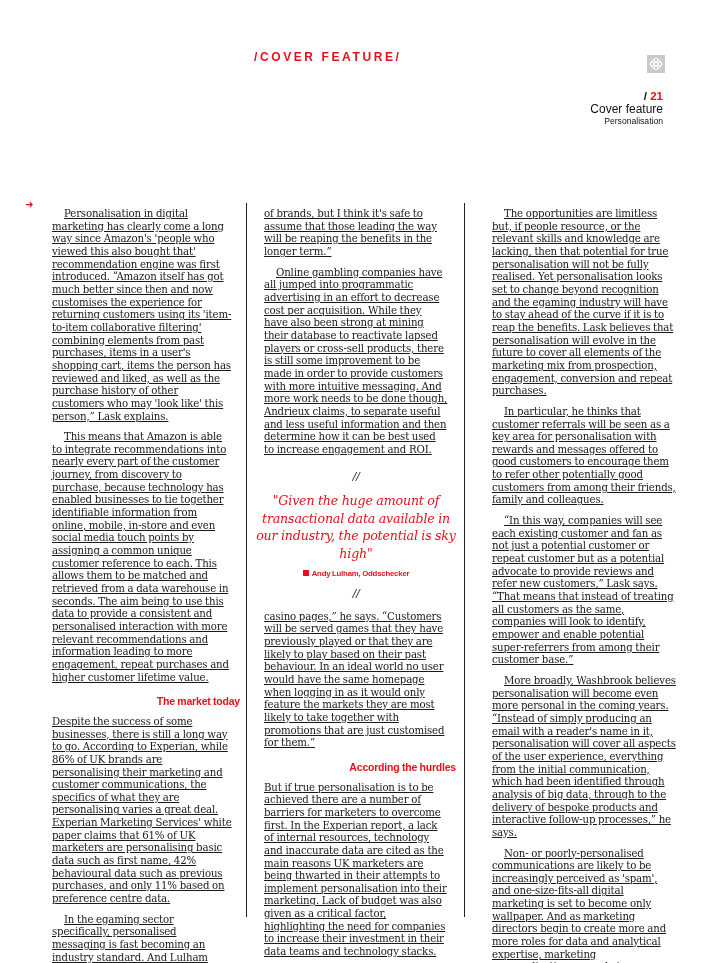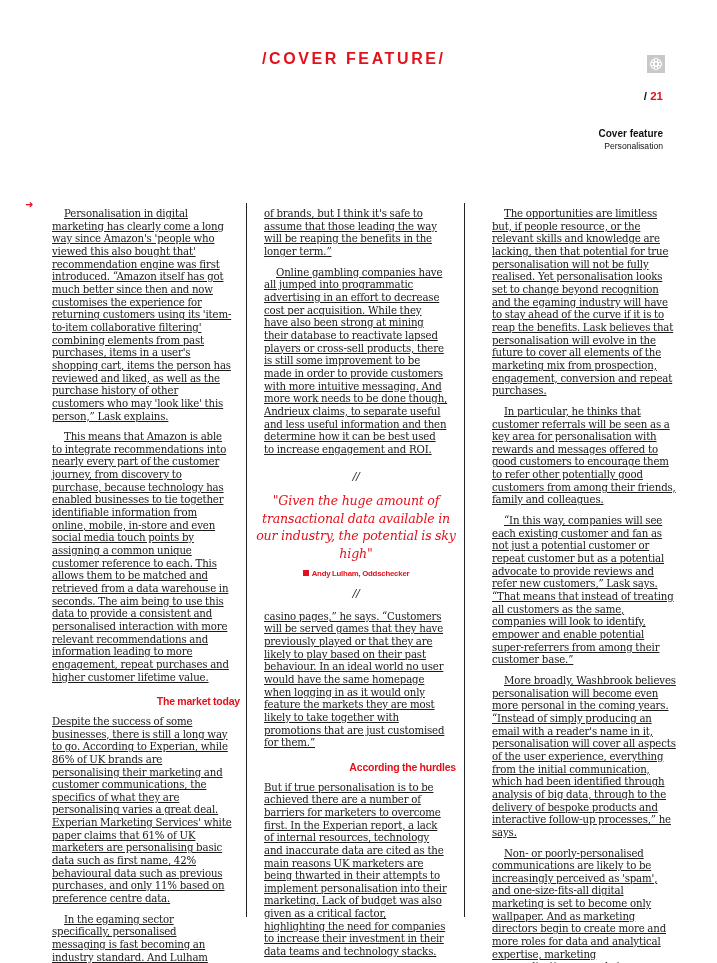--- a/index.html
+++ b/index.html
@@ -10,25 +10,25 @@
     body {
       width: 717px;
       height: 963px;
       position: relative;
       overflow: hidden;
       font-family: "DejaVu Serif", serif;
       color: #1a1a1a;
     }
     .section-title {
       position: absolute;
-      left: 262px;
+      left: 254px;
       top: 50px;
       font-family: "Liberation Sans", sans-serif;
       font-weight: bold;
-      font-size: 16px;
+      font-size: 12px;
       letter-spacing: 2.6px;
       color: #e3111b;
       white-space: nowrap;
     }
     .logo-icon {
       position: absolute;
       left: 647px;
       top: 55px;
       width: 18px;
       height: 18px;
@@ -45,25 +45,24 @@
       font-family: "Liberation Sans", sans-serif;
     }
     .page-number {
       font-size: 11.5px;
       font-weight: bold;
       line-height: 14px;
       color: #111;
     }
     .page-number .num { color: #e3111b; }
     .page-section {
-      font-size: 10px;
-      font-weight: bold;
+      font-size: 12px;
+      font-weight: normal;
       line-height: 12px;
       color: #111;
-      margin-top: 25px;
     }
     .page-topic {
       font-size: 8.6px;
       line-height: 12px;
       color: #111;
     }
     .col {
       position: absolute;
       top: 200px;
       font-size: 10.2px;

